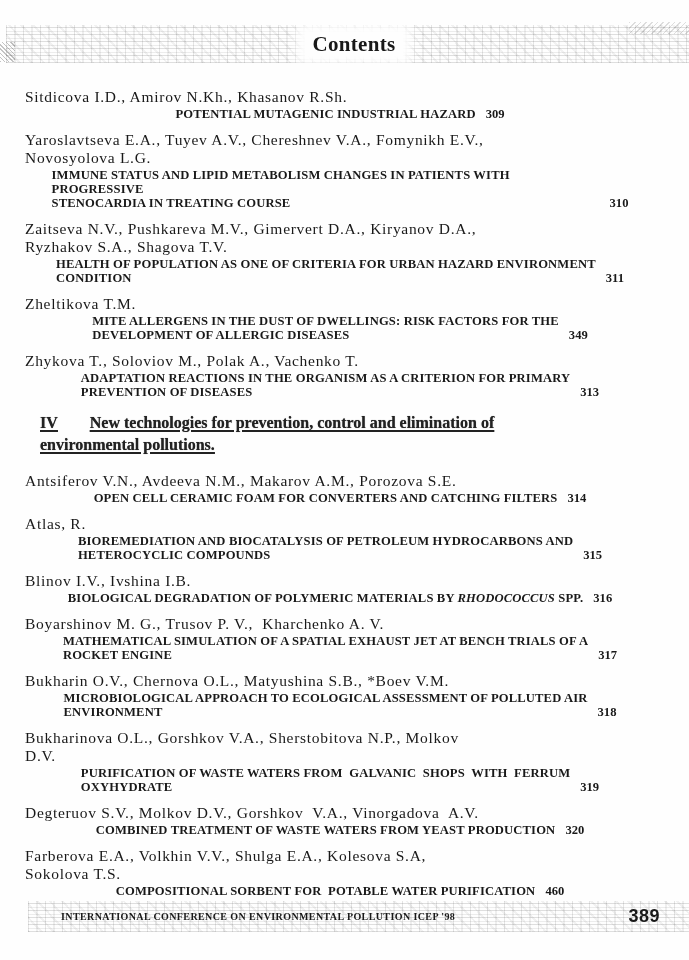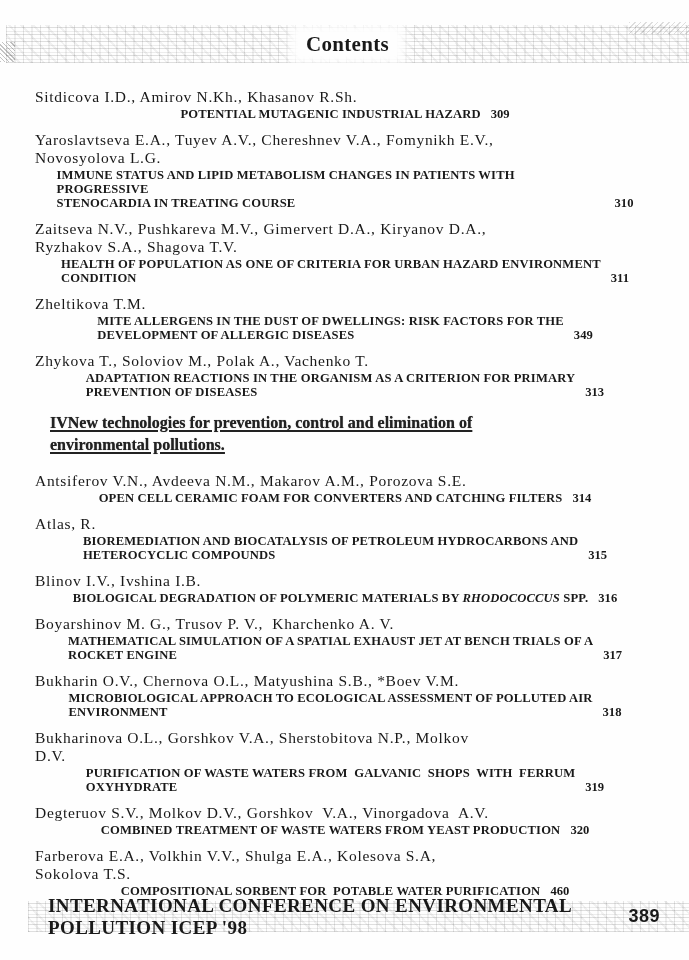--- a/index.html
+++ b/index.html
@@ -7,59 +7,60 @@
     position:relative;width:689px;height:960px;background:#fefefe;
     font-family:"Liberation Serif", serif;color:#191919;overflow:hidden;
     margin:0 auto;
   }
   
   .noise{
     background-image:
       repeating-linear-gradient(0deg, rgba(55,55,55,.16) 0 1px, transparent 1px 3px, rgba(55,55,55,.09) 3px 4px, transparent 4px 7px),
       repeating-linear-gradient(90deg, rgba(55,55,55,.13) 0 1px, transparent 1px 3px, transparent 3px 8px, rgba(55,55,55,.08) 8px 10px, transparent 10px 17px),
       repeating-linear-gradient(47deg, rgba(70,70,70,.07) 0 2px, transparent 2px 9px);
+    padding-left: 13px;
   }
   .header-band{
     position:absolute;top:25px;left:6px;right:0;height:38px;
     display:flex;align-items:center;justify-content:center;
   }
   .page-title{
     margin:0;font-size:21px;font-weight:bold;letter-spacing:.3px;
     background:#fefefe;box-shadow:0 0 10px 8px #fefefe;padding:0 8px;line-height:24px;
   }
   .smudge{position:absolute;opacity:.55;}
   .smudge.left{left:0;top:42px;width:15px;height:20px;
     background:repeating-linear-gradient(45deg, rgba(20,20,20,.45) 0 1px, transparent 1px 3px);}
   .smudge.right{right:0;top:22px;width:60px;height:12px;opacity:.35;
     background:repeating-linear-gradient(135deg, rgba(20,20,20,.4) 0 1px, transparent 1px 4px);}
-  .toc{position:absolute;top:88px;left:35px;right:34px;}
+  .toc{position:absolute;top:88px;left:25px;right:34px;}
   .entry{margin-bottom:10px;}
   .authors{
     font-size:15.5px;line-height:18px;letter-spacing:.7px;white-space:pre-wrap;
   }
   .trow{display:flex;justify-content:center;align-items:flex-end;padding-top:1px;}
   .title{
     font-weight:bold;font-size:12.6px;line-height:14px;letter-spacing:.15px;
     white-space:pre-wrap;max-width:548px;flex:0 1 auto;
   }
   .pnum{font-weight:bold;font-size:12.6px;line-height:14px;flex:0 0 auto;padding-left:10px;}
   .section-heading{
     margin:13px 0 16px 15px;max-width:545px;
     font-weight:bold;font-size:16px;line-height:22px;color:#222;
     text-decoration:underline;text-decoration-thickness:1.5px;text-underline-offset:2px;
     text-shadow:0 0 .7px rgba(40,40,40,.8);
   }
-  .sec-num{text-decoration:underline;text-decoration-thickness:1.5px;text-underline-offset:2px;}
+  .sec-num{padding-right:32px;text-decoration:underline;text-decoration-thickness:1.5px;text-underline-offset:2px;}
   .sec-title{white-space:pre-wrap;}
   .footer-band{
     position:absolute;top:901px;left:28px;right:0;height:31px;
     display:flex;align-items:center;
   }
   .footer-conference{
-    margin-left:20px;font-weight:bold;font-size:19px;letter-spacing:.4px;
+    margin-left:20px;font-weight:bold;font-size:10px;letter-spacing:.4px;
   }
   .folio{
     position:absolute;top:906px;right:29px;
     font-family:"Liberation Sans", sans-serif;font-size:18px;font-weight:700;letter-spacing:.5px;
   }
 </style>
 </head>
 <body>
 
 <div class="sheet">

